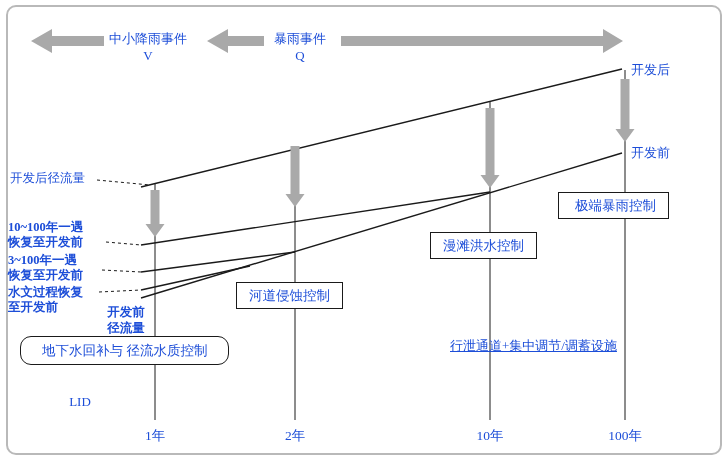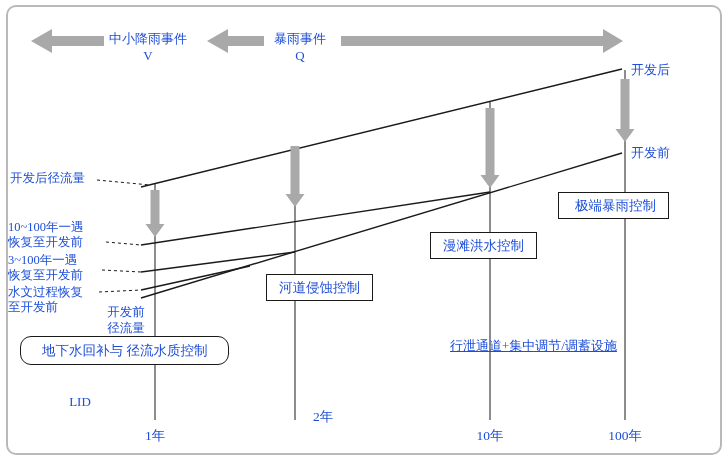--- a/index.html
+++ b/index.html
@@ -6,21 +6,21 @@
   .fig{
     position:relative;width:728px;height:463px;background:#fff;
     font-family:"Liberation Serif", serif;color:#1d4ed8;overflow:hidden;
   }
   .frame{
     position:absolute;left:6px;top:5px;width:716px;height:450px;
     box-sizing:border-box;border:2px solid #b9b9b9;border-radius:10px;
   }
   svg.layer{position:absolute;left:0;top:0;}
   .lbl{position:absolute;white-space:nowrap;font-size:13px;line-height:15px;}
-  .lbl .ln{display:block;}
+  .lbl .ln{display:block;font-weight:bold;}
   .small{font-size:12.5px;}
   .ctr{text-align:center;}
   .cbox{
     position:absolute;box-sizing:border-box;background:#fff;
     border:1.4px solid #1a1a1a;font-size:13.5px;line-height:17px;
     text-align:center;padding:4px 12px;white-space:nowrap;
   }
   .cbox.two{padding:5px 21px;}
   .tick{position:absolute;font-size:13.5px;text-align:center;}
   .arrowfill{fill:#a9a9a9;}
@@ -90,25 +90,25 @@
     <span class="ln">径流量</span>
   </div>
 
   <div class="lbl" style="left:631px;top:62px;">开发后</div>
   <div class="lbl" style="left:631px;top:145px;">开发前</div>
 
   <div class="cbox two" style="left:20px;top:336px;border-radius:11px;">
     <span class="ln">地下水回补与</span>
     <span class="ln">径流水质控制</span>
   </div>
-  <div class="cbox" style="left:236px;top:274px;margin-left:30px;">河道侵蚀控制</div>
+  <div class="cbox" style="left:236px;top:282px;">河道侵蚀控制</div>
   <div class="cbox" style="left:430px;top:232px;">漫滩洪水控制</div>
   <div class="cbox" style="left:558px;top:192px;padding-left:16px;">极端暴雨控制</div>
 
   <div class="lbl ctr" style="left:50px;top:394px;width:60px;">LID</div>
   <div class="lbl" style="left:450px;top:338px;text-decoration:underline;">行泄通道+集中调节/调蓄设施</div>
 
   <div class="tick" style="left:140px;top:427px;width:30px;">1年</div>
-  <div class="tick" style="left:280px;top:408px;width:30px;margin-left:28px;">2年</div>
+  <div class="tick" style="left:280px;top:427px;width:30px;">2年</div>
   <div class="tick" style="left:472px;top:427px;width:36px;">10年</div>
   <div class="tick" style="left:602px;top:427px;width:46px;">100年</div>
 
 </div>
 
 </body></html>

